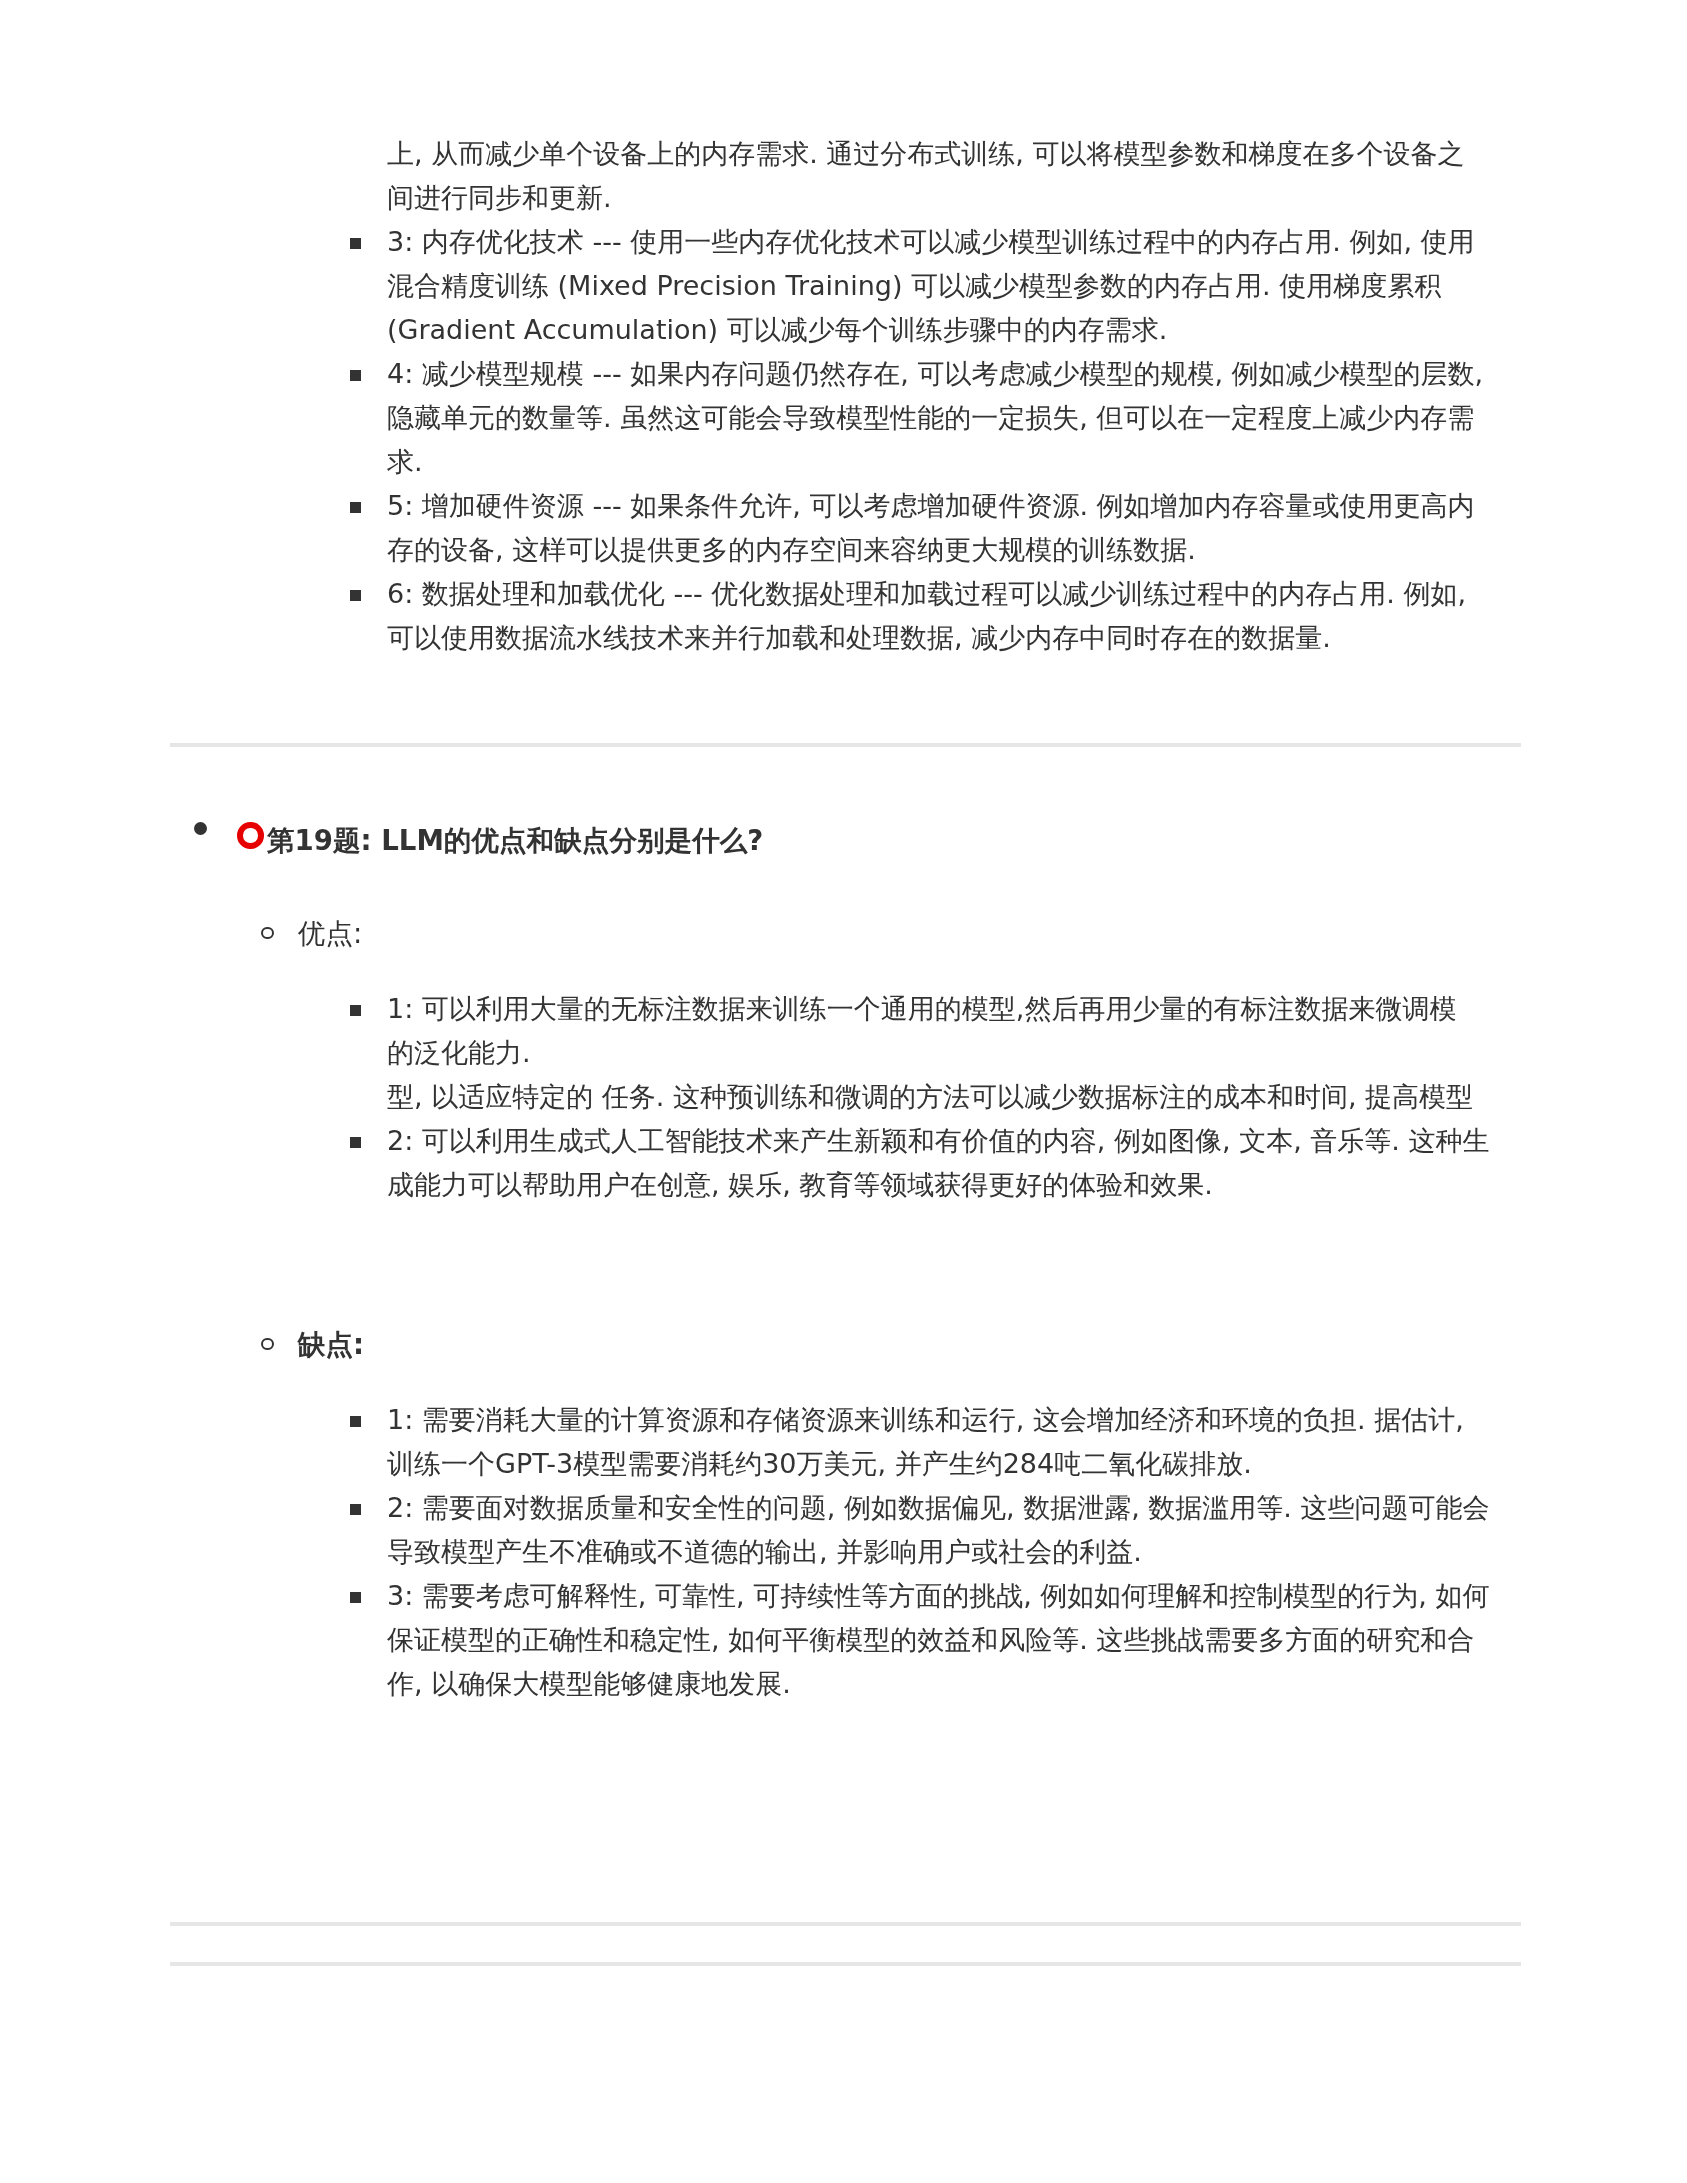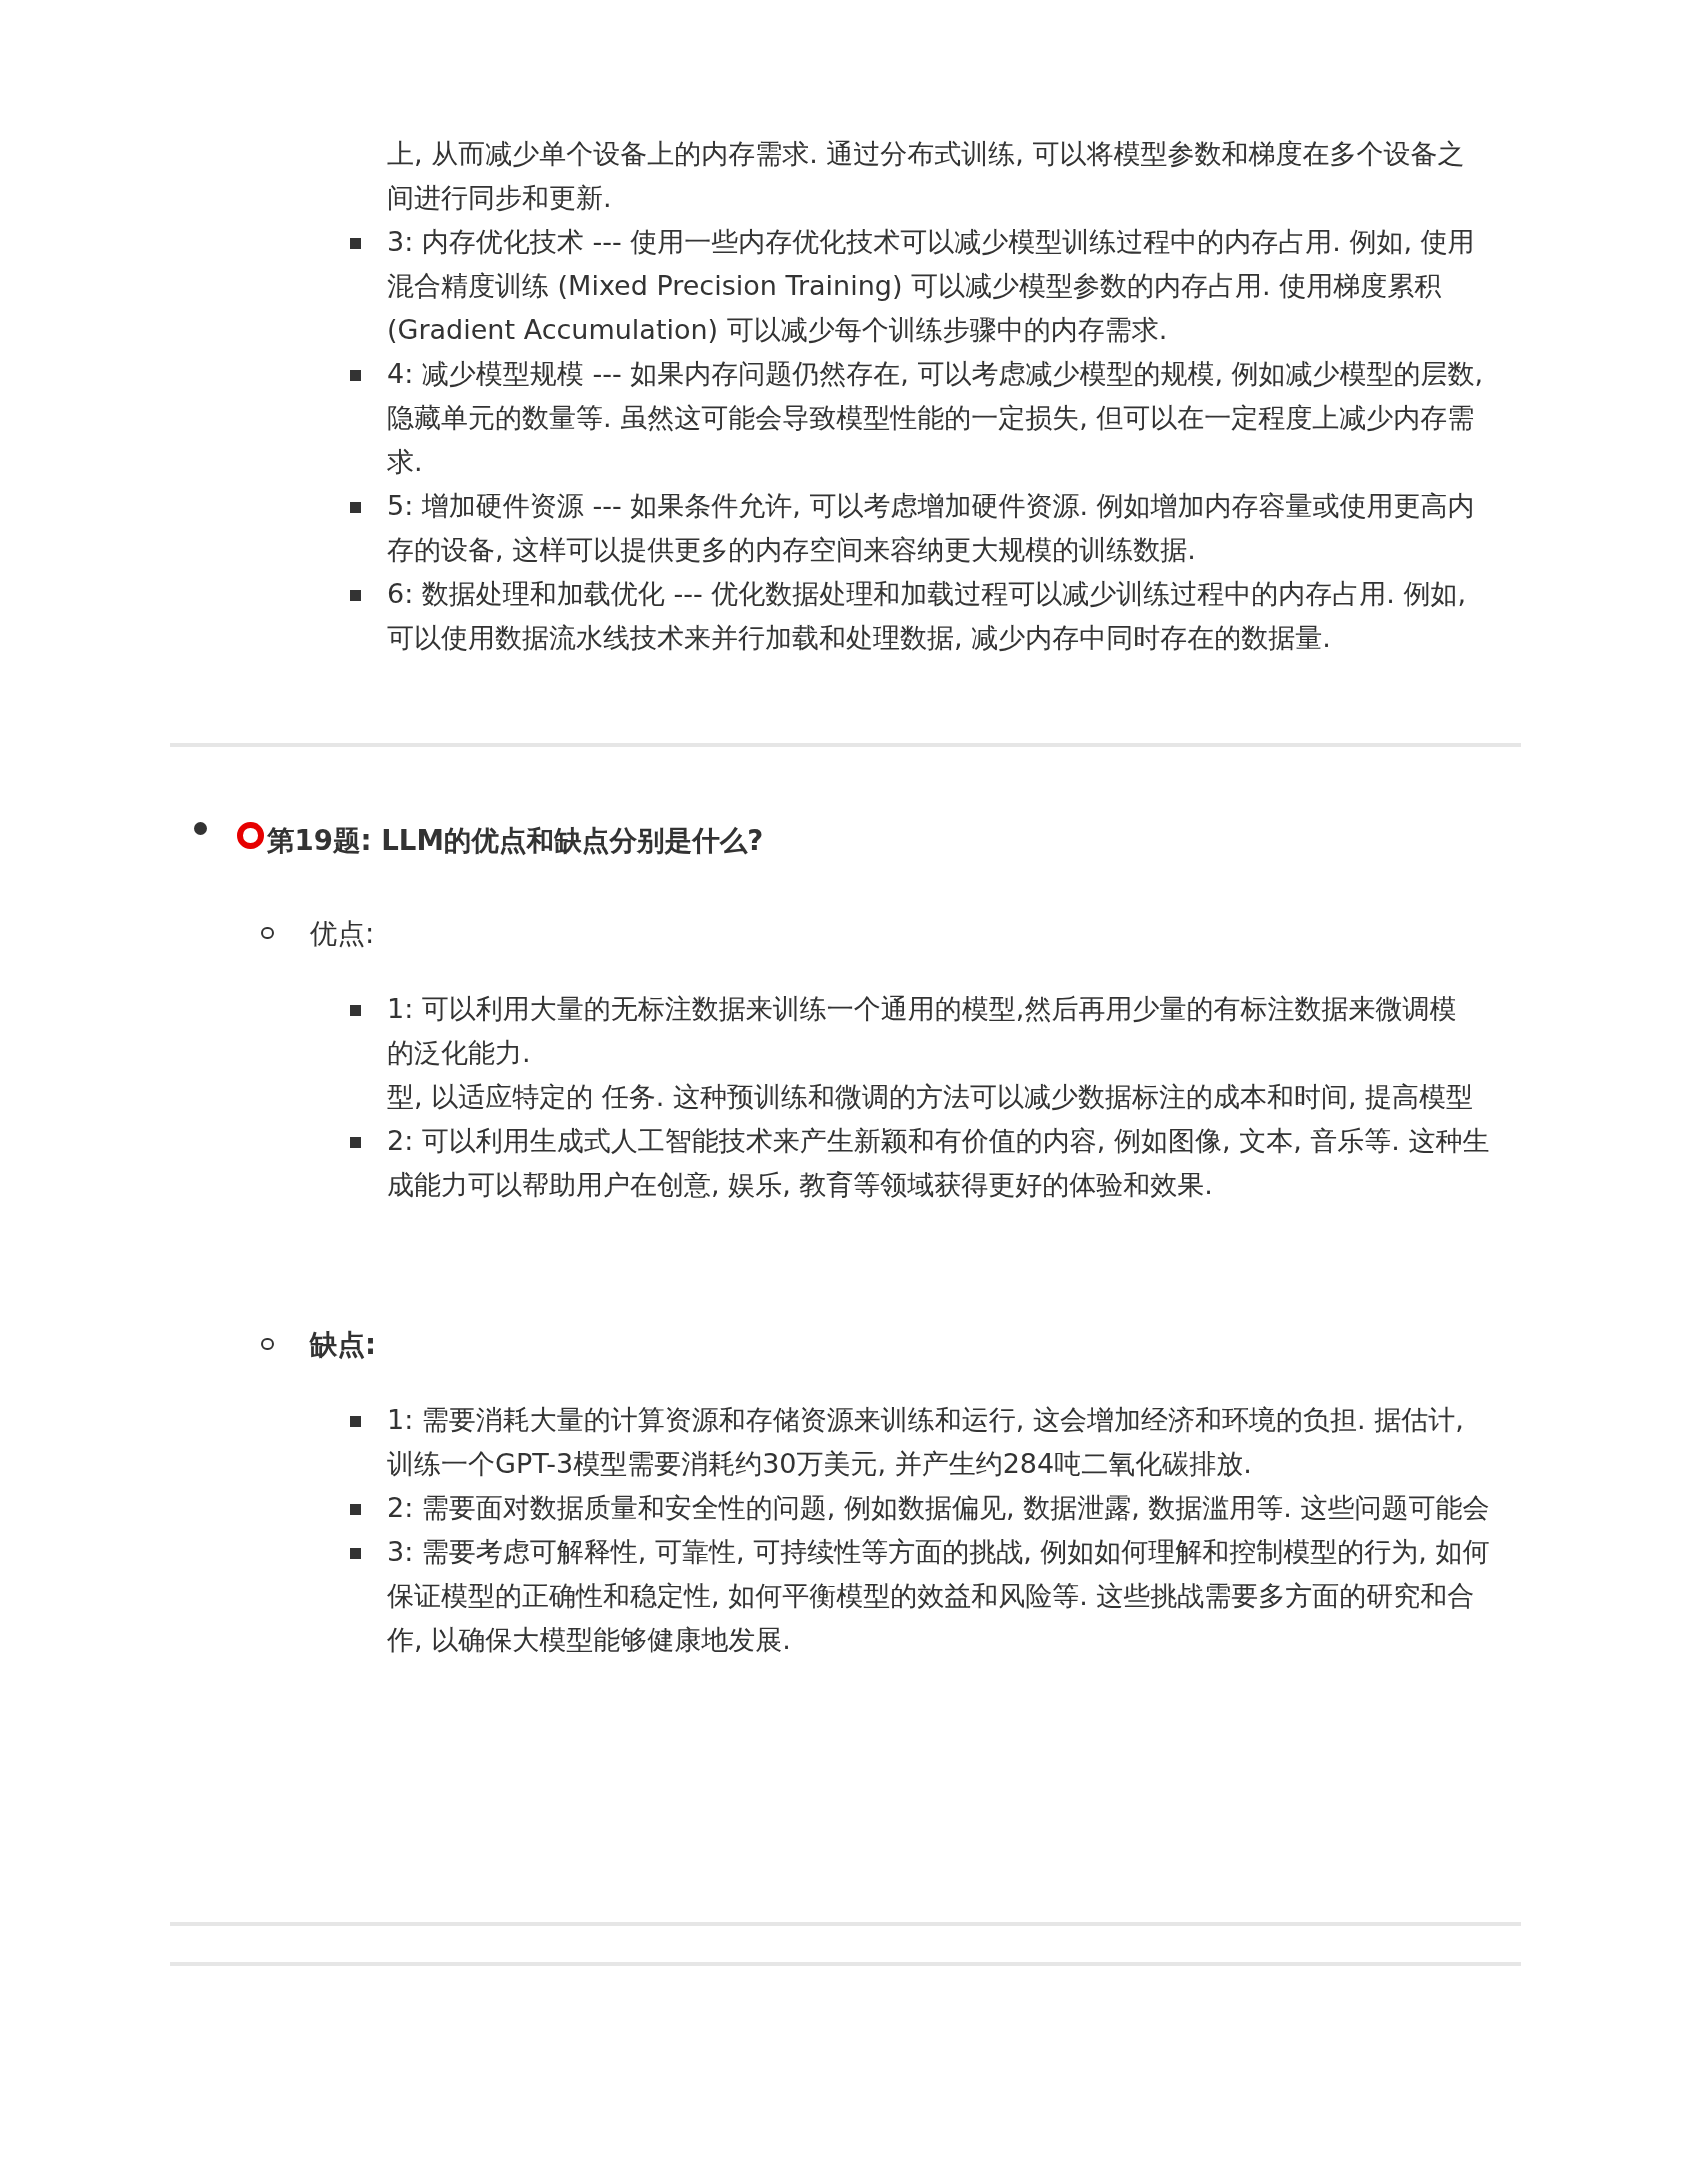--- a/index.html
+++ b/index.html
@@ -79,21 +79,20 @@
     }
 
     
     .sub-heading {
       position: absolute;
       left: 261px;
       display: flex;
       align-items: center;
       font-size: 27.6px;
       height: 44px;
-      gap: 12px;
     }
     .circle-bullet {
       width: 8.8px; height: 8.8px;
       border: 2.2px solid #333333;
       border-radius: 50%;
       margin-right: 24px;
     }
   </style>
 </head>
 <body>
@@ -163,20 +162,21 @@
 
   <ul class="sq-list" style="top:1380px;">
     <li class="sq-item">
       <span class="sq-bullet"></span>
       <div>1: 需要消耗大量的计算资源和存储资源来训练和运行, 这会增加经济和环境的负担. 据估计,</div>
       <div>训练一个GPT-3模型需要消耗约30万美元, 并产生约284吨二氧化碳排放.</div>
     </li>
     <li class="sq-item">
       <span class="sq-bullet"></span>
       <div>2: 需要面对数据质量和安全性的问题, 例如数据偏见, 数据泄露, 数据滥用等. 这些问题可能会</div>
+      <div>导致模型产生不准确或不道德的输出, 并影响用户或社会的利益.</div>
     </li>
     <li class="sq-item">
       <span class="sq-bullet"></span>
       <div>3: 需要考虑可解释性, 可靠性, 可持续性等方面的挑战, 例如如何理解和控制模型的行为, 如何</div>
       <div>保证模型的正确性和稳定性, 如何平衡模型的效益和风险等. 这些挑战需要多方面的研究和合</div>
       <div>作, 以确保大模型能够健康地发展.</div>
     </li>
   </ul>
 
   <div class="hr" style="top:1922px;"></div>

